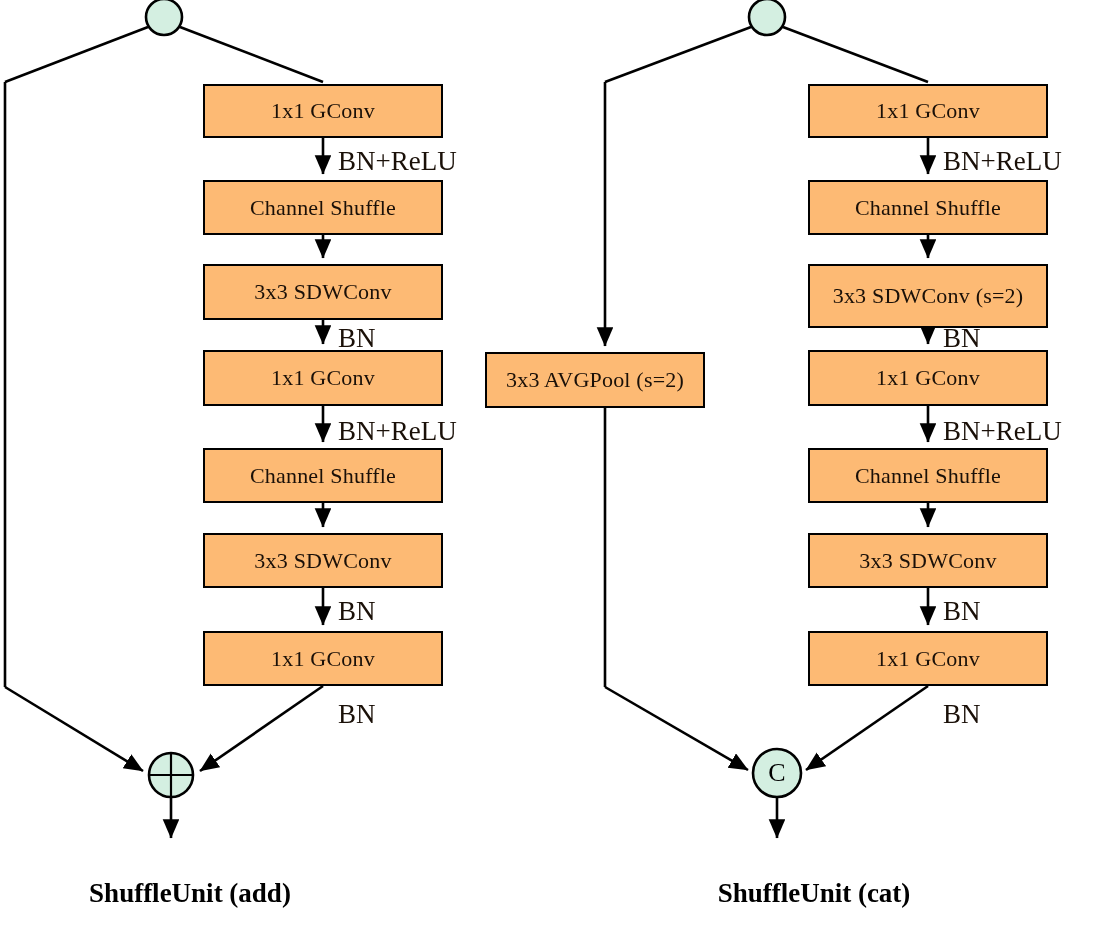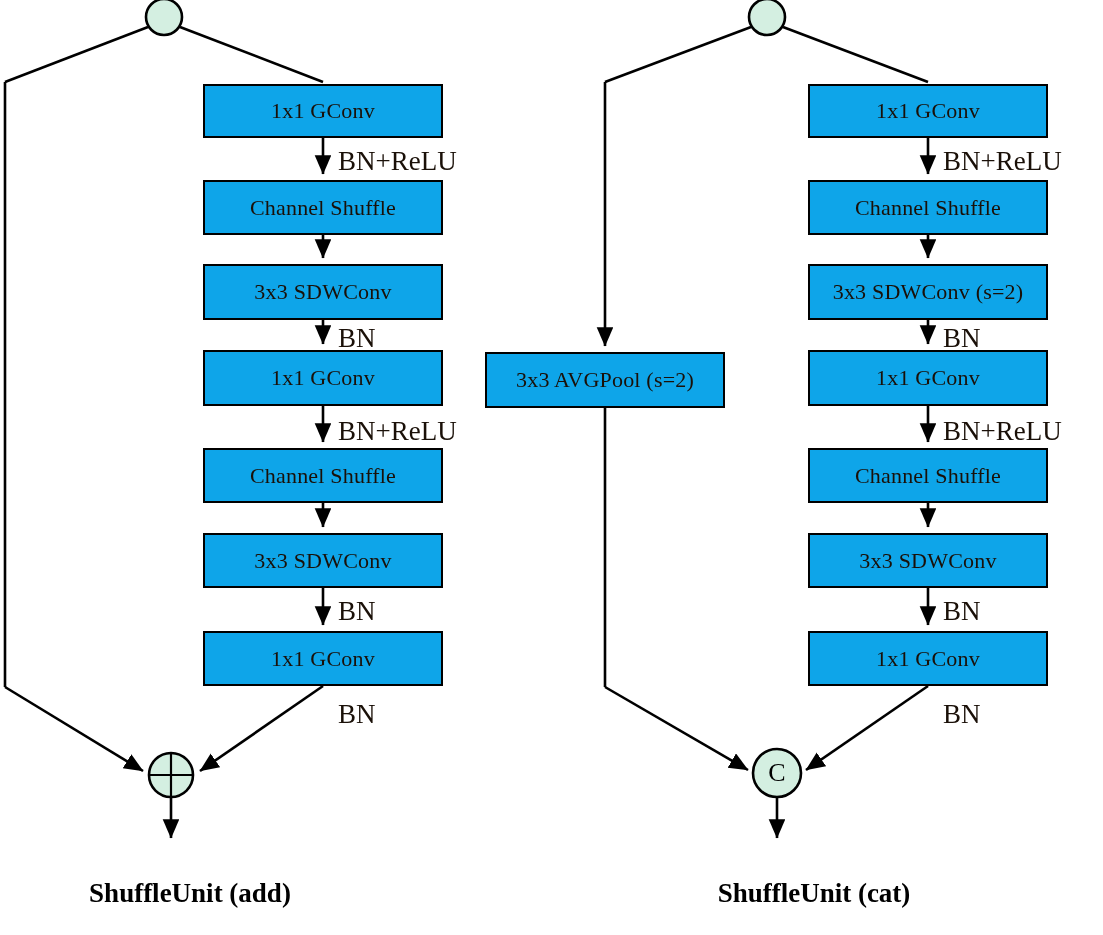--- a/index.html
+++ b/index.html
@@ -19,21 +19,21 @@
     position: absolute;
     left: 0;
     top: 0;
     width: 1103px;
     height: 935px;
     pointer-events: none;
   }
   .node-box {
     position: absolute;
     box-sizing: border-box;
-    background: #0ea5e9;
+    background: #fdba74;
     border: 2px solid #000000;
     display: flex;
     align-items: center;
     justify-content: center;
     font-size: 22px;
     color: #1a1008;
     letter-spacing: 0.2px;
     white-space: nowrap;
   }
   .edge-label {
@@ -136,31 +136,31 @@
     </div>
 
   <div class="edge-label" style="left:338px;top:148px;">BN+ReLU</div>
   <div class="edge-label" style="left:338px;top:325px;">BN</div>
   <div class="edge-label" style="left:338px;top:418px;">BN+ReLU</div>
   <div class="edge-label" style="left:338px;top:598px;">BN</div>
   <div class="edge-label" style="left:338px;top:701px;">BN</div>
 
   <div class="unit-caption" style="left:40px;top:880px;width:300px;">ShuffleUnit (add)</div>
 
-  <div class="node-box" style="left:485px;top:352px;width:240px;height:56px;align-items:center;">
+  <div class="node-box" style="left:485px;top:352px;width:220px;height:56px;align-items:center;">
       <span>3x3 AVGPool (s=2)</span>
     </div>
 
   <div class="node-box" style="left:808px;top:84px;width:240px;height:54px;">
       <span>1x1 GConv</span>
     </div>
   <div class="node-box" style="left:808px;top:180px;width:240px;height:55px;">
       <span>Channel Shuffle</span>
     </div>
-  <div class="node-box" style="left:808px;top:264px;width:240px;height:56px;">
+  <div class="node-box" style="left:808px;top:264px;width:240px;height:64px;">
       <span>3x3 SDWConv (s=2)</span>
     </div>
   <div class="node-box" style="left:808px;top:350px;width:240px;height:56px;">
       <span>1x1 GConv</span>
     </div>
   <div class="node-box" style="left:808px;top:448px;width:240px;height:55px;">
       <span>Channel Shuffle</span>
     </div>
   <div class="node-box" style="left:808px;top:533px;width:240px;height:55px;">
       <span>3x3 SDWConv</span>

